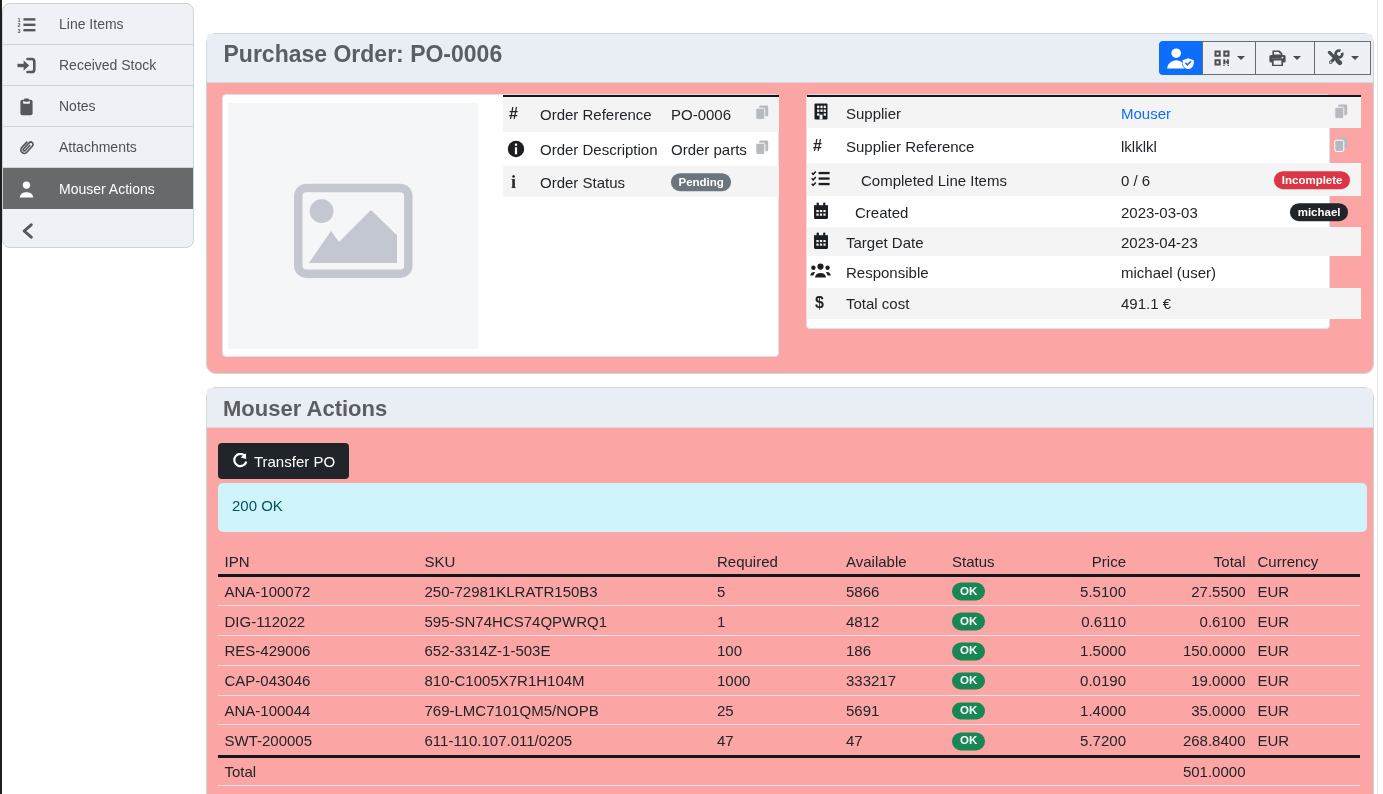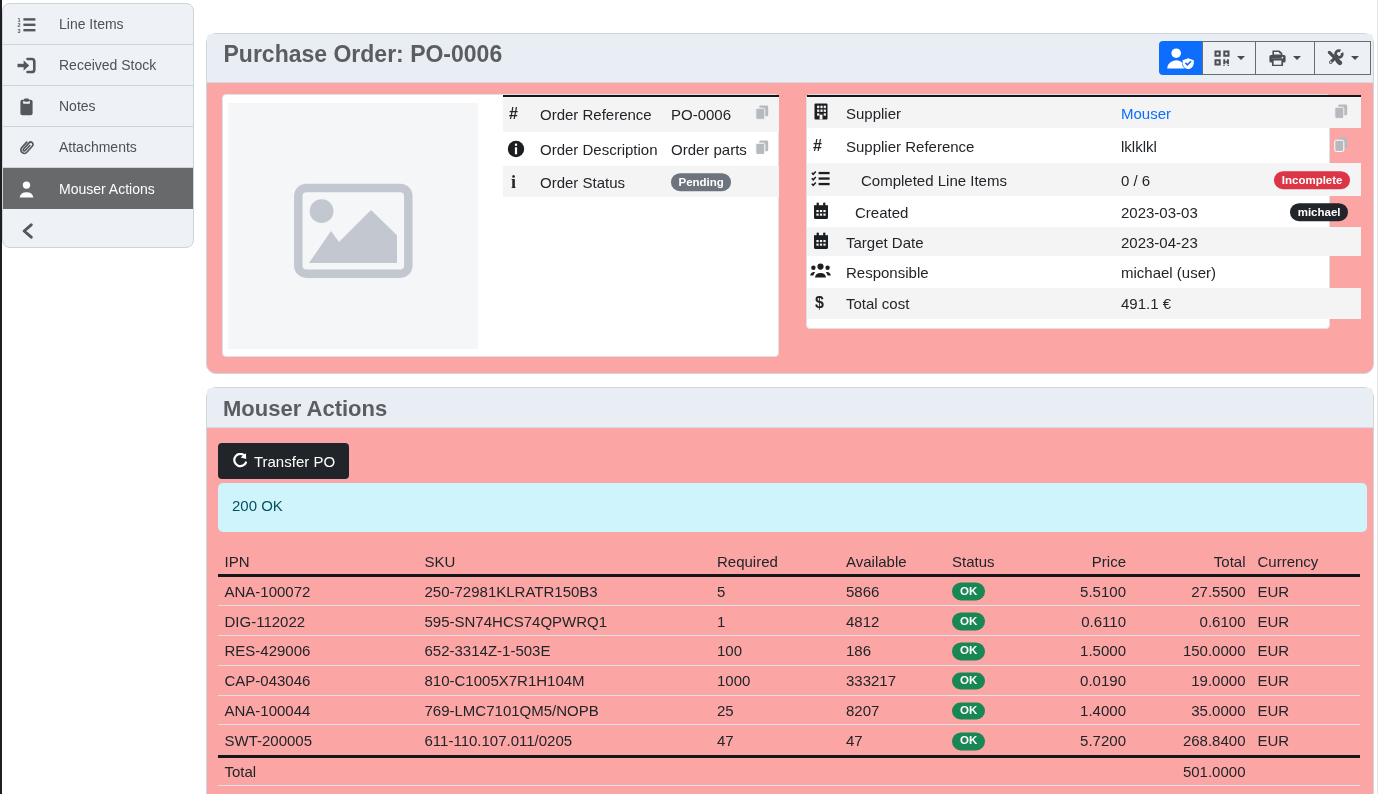--- a/index.html
+++ b/index.html
@@ -400,21 +400,21 @@
           <span class="tc c-avail">333217</span>
         <span class="tc c-status"><span class="badge b-green">OK</span></span>
         <span class="tc c-price">0.0190</span>
           <span class="tc c-total">19.0000</span>
         <span class="tc c-cur">EUR</span>
       </div>
       <div class="trow">
         <span class="tc c-ipn">ANA-100044</span>
           <span class="tc c-sku">769-LMC7101QM5/NOPB</span>
         <span class="tc c-req">25</span>
-          <span class="tc c-avail">8207</span>
+          <span class="tc c-avail">5691</span>
         <span class="tc c-status"><span class="badge b-green">OK</span></span>
         <span class="tc c-price">1.4000</span>
           <span class="tc c-total">35.0000</span>
         <span class="tc c-cur">EUR</span>
       </div>
       <div class="trow" style="border-bottom:none;">
         <span class="tc c-ipn">SWT-200005</span>
           <span class="tc c-sku">611-110.107.011/0205</span>
         <span class="tc c-req">47</span>
           <span class="tc c-avail">47</span>

